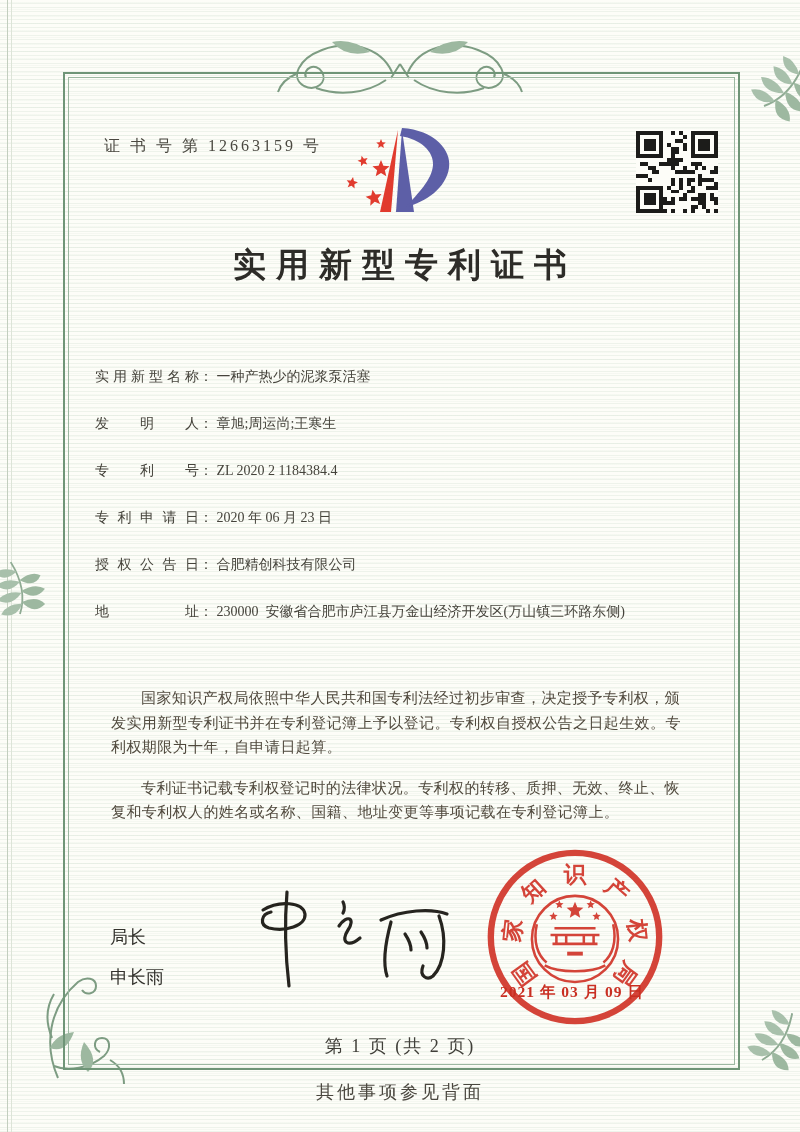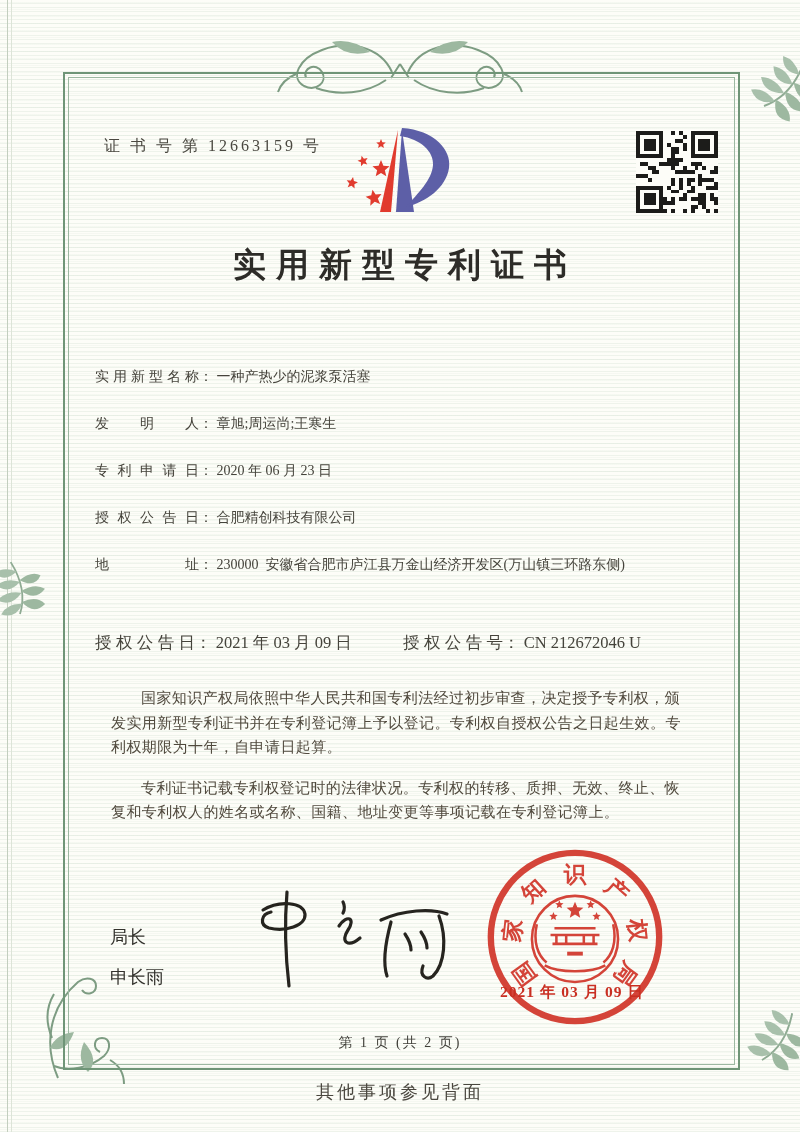--- a/index.html
+++ b/index.html
@@ -42,21 +42,21 @@
   .paras{position:absolute;left:95px;top:670px;width:614px;font-size:15px;line-height:24.5px;color:#50493d;letter-spacing:0.4px;}
   .paras p{margin:16px;text-indent:2em;}
   .director{position:absolute;left:110px;top:918px;font-size:18px;color:#33322d;line-height:40px;font-family:Liberation Mono, monospace;}
   .sig-svg{position:absolute;left:235px;top:886px;}
   .seal-svg{position:absolute;left:482px;top:844px;opacity:0.95;}
   .seal-char{font-size:23px;font-weight:700;fill:#d23b2f;text-anchor:middle;dominant-baseline:central;font-family:"Liberation Serif","DejaVu Serif",serif;}
   .seal-date{
     position:absolute;left:482px;top:982px;width:180px;text-align:center;
     color:#c92f22;font-size:15.5px;font-weight:700;letter-spacing:1px;z-index:5;
   }
-  .page-num{position:absolute;left:0;right:0;top:1034px;text-align:center;font-size:14px;color:#403f39;letter-spacing:2px;}
+  .page-num{position:absolute;left:0;right:0;top:1034px;text-align:center;font-size:18px;color:#403f39;letter-spacing:2px;}
   .back-note{position:absolute;left:0;right:0;top:1080px;text-align:center;font-size:18px;color:#4a473f;letter-spacing:3px;}
 </style>
 </head>
 <body>
 
 <div class="page">
 
   <div class="edge-line" style="left:7px"></div>
   <div class="edge-line l2" style="left:11px"></div>
 
@@ -335,47 +335,41 @@
   <div class="field-row">
     <span class="flabel">实用新型名称</span><span class="fcolon">：</span>
     <span class="fvalue">一种产热少的泥浆泵活塞</span>
   </div>
 
   <div class="field-row">
     <span class="flabel">发明人</span><span class="fcolon">：</span>
     <span class="fvalue">章旭;周运尚;王寒生</span>
   </div>
 
+  <div class="field-row">
+    <span class="flabel">专利号</span><span class="fcolon">：</span>
+    <span class="fvalue">ZL 2020 2 1184384.4</span>
+  </div>
 
   <div class="field-row">
     <span class="flabel">专利申请日</span><span class="fcolon">：</span>
     <span class="fvalue">2020 年 06 月 23 日</span>
   </div>
 
   <div class="field-row">
     <span class="flabel">授权公告日</span><span class="fcolon">：</span>
     <span class="fvalue">合肥精创科技有限公司</span>
   </div>
 
   <div class="field-row">
     <span class="flabel">地址</span><span class="fcolon">：</span>
     <span class="fvalue">230000  安徽省合肥市庐江县万金山经济开发区(万山镇三环路东侧)</span>
   </div>
 </div>
 
-  <div class="grant-row">
-    <span>
-      <span class="glabel">授权公告日</span><span>：</span>
-      <span>2021 年 03 月 09 日</span>
-    </span>
-    <span class="pair2">
-      <span class="glabel">授权公告号</span><span>：</span>
-      <span>CN 212672046 U</span>
-    </span>
-  </div>
 
   <div class="paras">
     <p>国家知识产权局依照中华人民共和国专利法经过初步审查，决定授予专利权，颁发实用新型专利证书并在专利登记簿上予以登记。专利权自授权公告之日起生效。专利权期限为十年，自申请日起算。</p>
     <p>专利证书记载专利权登记时的法律状况。专利权的转移、质押、无效、终止、恢复和专利权人的姓名或名称、国籍、地址变更等事项记载在专利登记簿上。</p>
   </div>
 
   <div class="director">
     <div>局长</div>
     <div>申长雨</div>
   </div>

